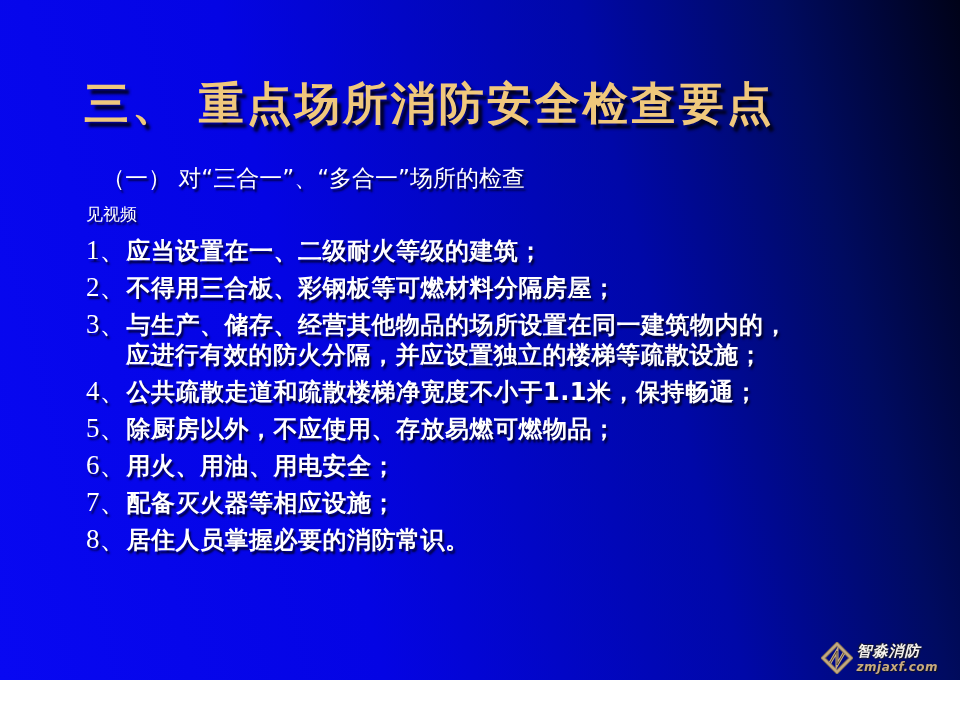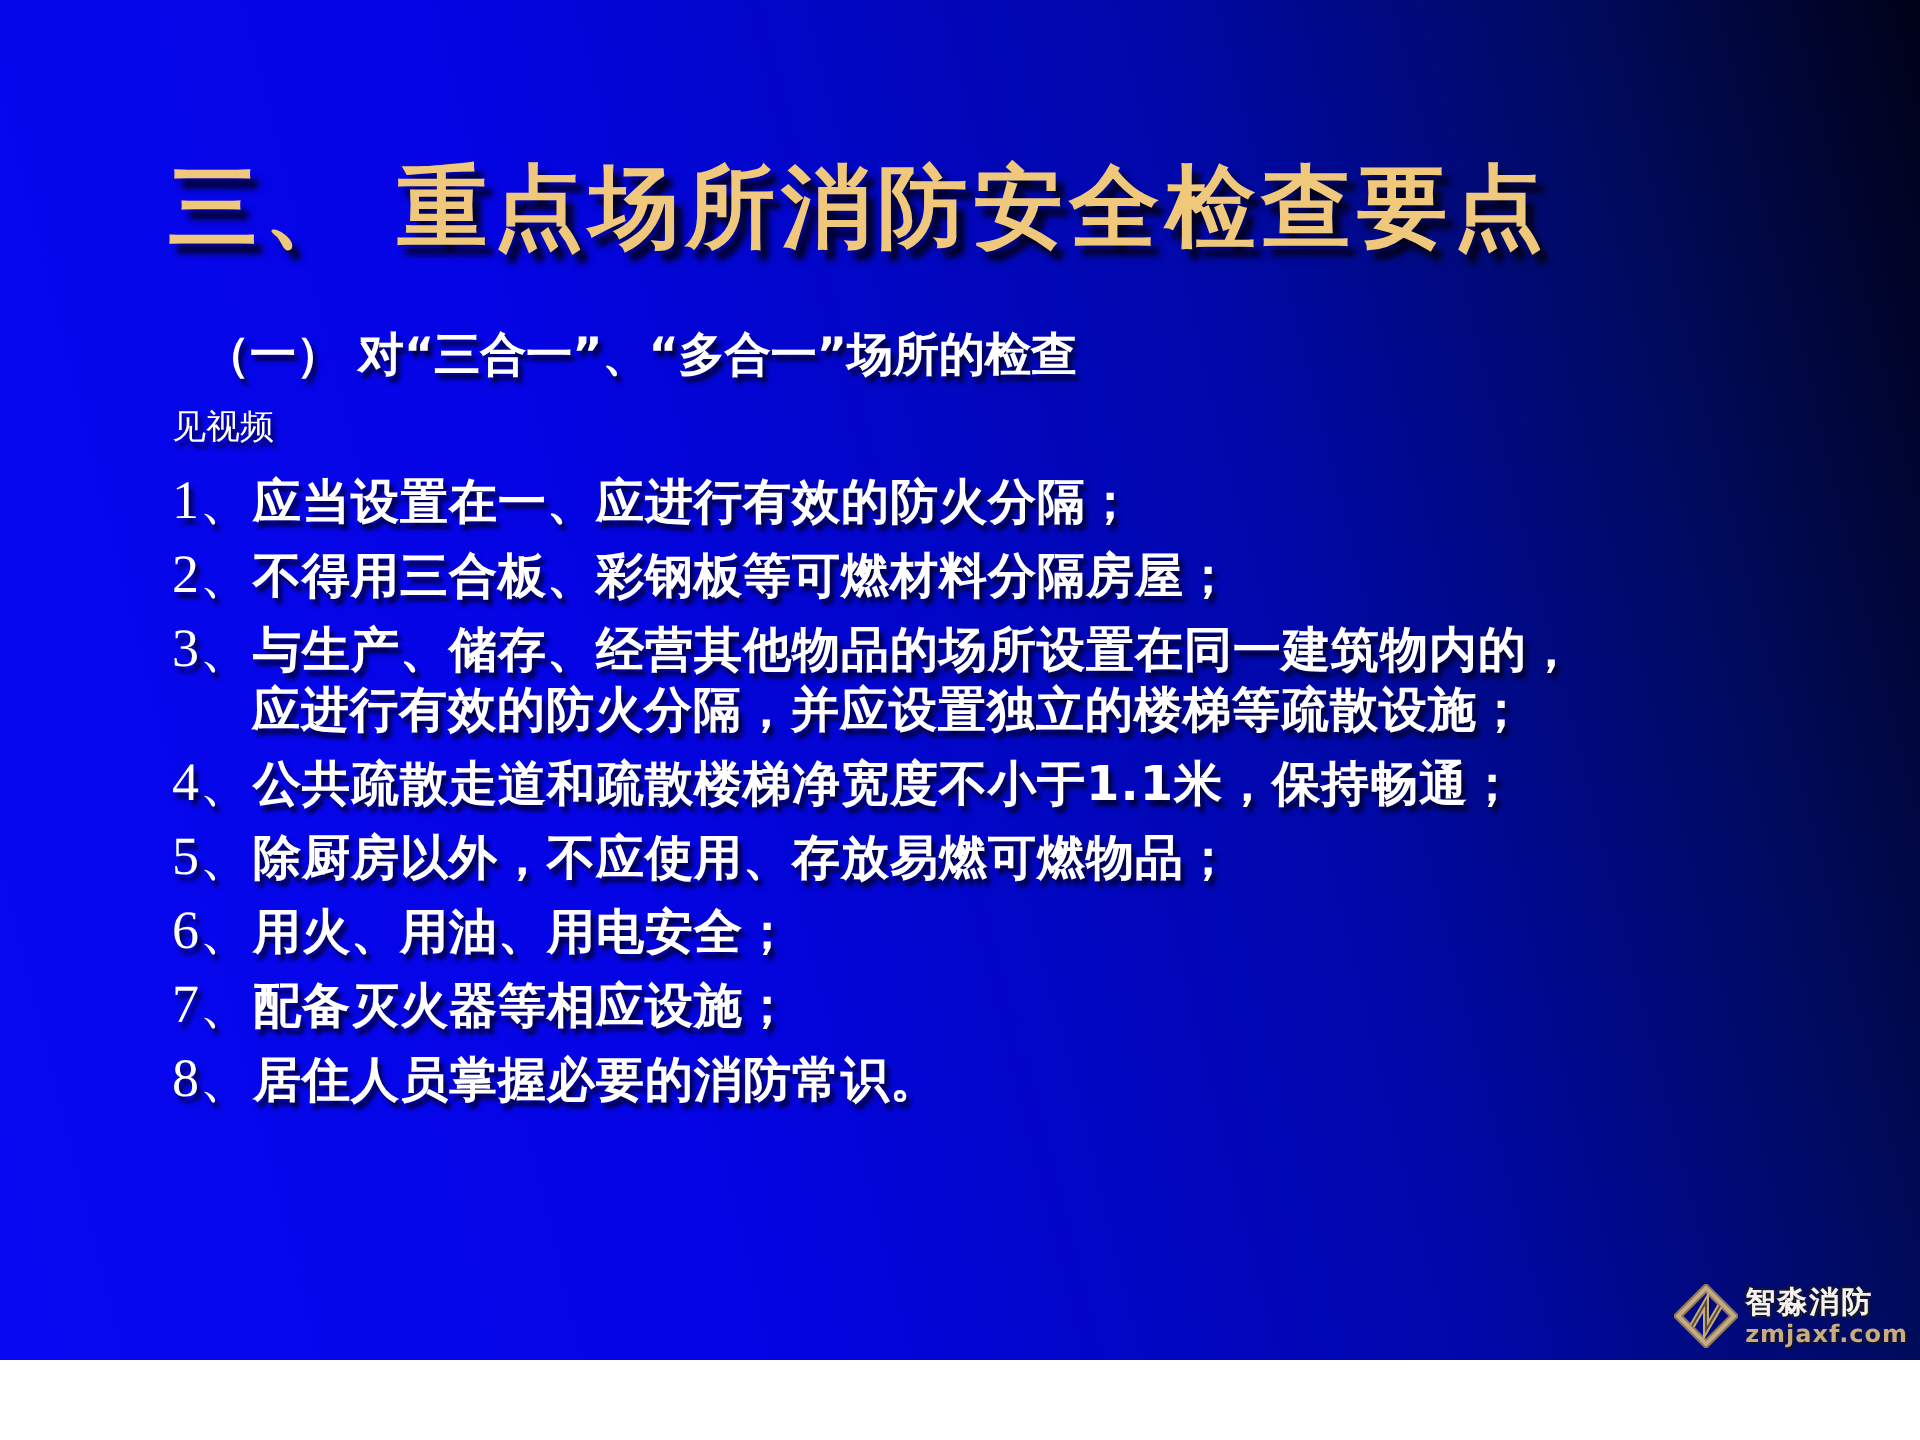--- a/index.html
+++ b/index.html
@@ -17,21 +17,21 @@
     color:#f0c87c;
     text-shadow:4px 5px 3px rgba(0,0,18,0.9);
     white-space:nowrap;
   }
   .content{
     position:absolute;left:86px;top:163px;width:840px;
     color:#ffffff;
   }
   .line{margin:0 0 6px 0;line-height:30px;}
   .sub{
-    padding-left:16px;font-size:23px;font-weight:700;
+    padding-left:16px;font-size:23px;font-weight:400;
     text-shadow:2px 3px 2px rgba(0,0,25,0.8);
   }
   .plain{
     font-size:17px;font-weight:400;
     text-shadow:2px 3px 2px rgba(0,0,25,0.8);
   }
   .item{display:block;}
   .item .row{display:flex;align-items:baseline;}
   .num{
     flex:0 0 40px;
@@ -43,22 +43,22 @@
     font-size:24px;font-weight:800;letter-spacing:0.5px;
     text-shadow:2px 3px 2px rgba(0,0,25,0.8);
     white-space:nowrap;
   }
   .cont{
     padding-left:40px;font-size:24px;font-weight:800;letter-spacing:0.5px;
     text-shadow:2px 3px 2px rgba(0,0,25,0.8);
     white-space:nowrap;
   }
   .watermark{
-    position:absolute;right:6px;bottom:6px;
-    display:flex;align-items:center;gap:4px;
+    position:absolute;right:22px;bottom:6px;
+    display:flex;align-items:center;gap:4px;font-style:italic;
   }
   .wm-icon{width:32px;height:32px;flex:0 0 32px;}
   .wm-text{display:flex;flex-direction:column;line-height:1;}
   .wm-name{
     font-size:15px;font-weight:800;color:#f5f2ec;
     text-shadow:1px 1px 1px #1a1a28, -1px -1px 1px #1a1a28;
     letter-spacing:1px;
   }
   .wm-url{
     font-size:12px;font-weight:700;color:#c8ab7e;
@@ -74,21 +74,21 @@
   <div class="title">三、 重点场所消防安全检查要点</div>
 
   <div class="content">
 
     <div class="line sub">（一） 对“三合一”、“多合一”场所的检查</div>
     <div class="line plain">见视频</div>
 
     <div class="line item">
       <div class="row">
         <span class="num">1、</span>
-        <span class="txt">应当设置在一、应进行有效的防火分隔；</span>
+        <span class="txt">应当设置在一、二级耐火等级的建筑；</span>
       </div>
     </div>
 
     <div class="line item">
       <div class="row">
         <span class="num">2、</span>
         <span class="txt">不得用三合板、彩钢板等可燃材料分隔房屋；</span>
       </div>
     </div>
 

